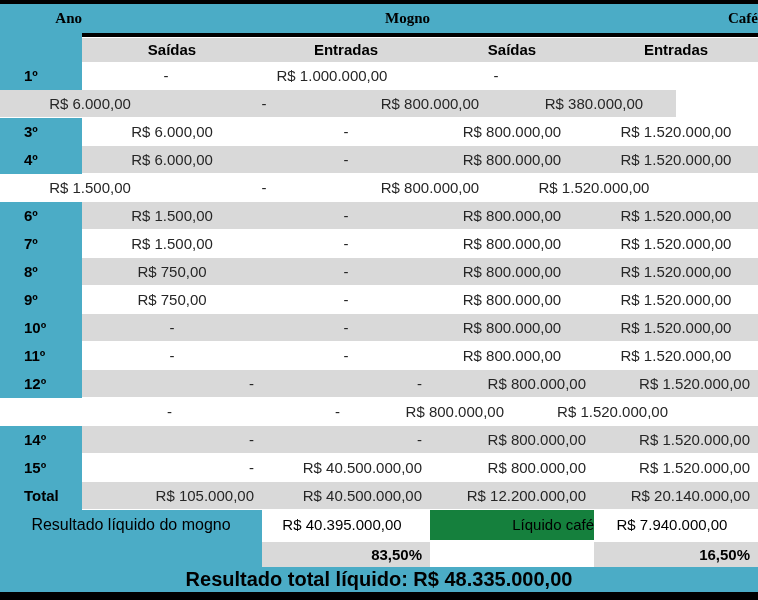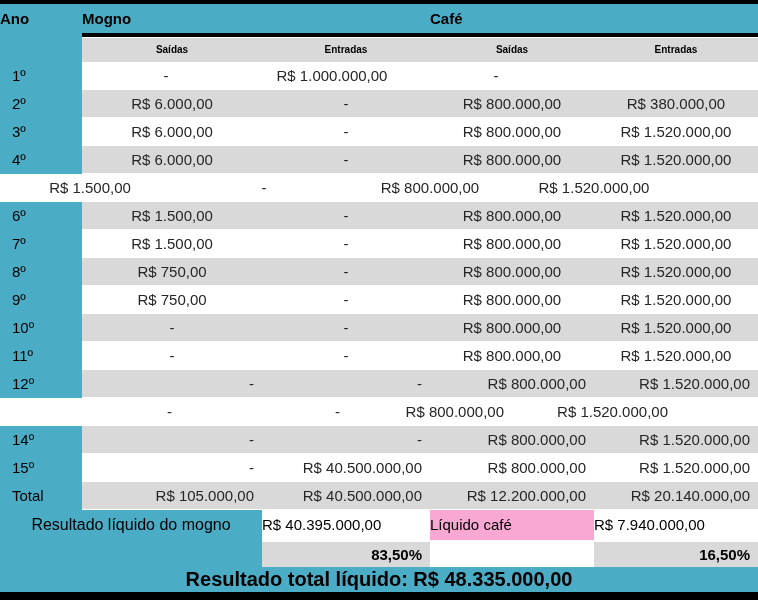--- a/index.html
+++ b/index.html
@@ -18,47 +18,47 @@
 
   
   .c0 { width:82px; }
   .c1 { width:180px; }
   .c2 { width:168px; }
   .c3 { width:164px; }
   .c4 { width:164px; }
 
   
   .hdr { height:29px; background:var(--teal); font-weight:bold; font-size:15px; }
-  .hdr .cell { line-height:29px; text-align:left; }
+  .hdr .cell { line-height:29px; text-align:right;font-family:Liberation Serif, serif; }
   .g-mogno { width:348px; }
   .g-cafe  { width:328px; }
 
   
   .divider { height:5px; }
   .divider .c0 { background:var(--teal); }
   .divider .line { width:676px; background:#000; border-bottom:1px solid #fff; }
 
   
-  .subhdr { height:24px; font-weight:bold; font-size:10px; }
+  .subhdr { height:24px; font-weight:bold; font-size:15px; }
   .subhdr .c0 { background:var(--teal); }
   .subhdr .sh { background:var(--gray); text-align:center; line-height:24px; }
 
   
   .data-row { height:28px; font-size:15px; line-height:27px; }
-  .data-row .c0 { background:var(--teal); font-weight:normal; padding-left:12px; line-height:28px; }
+  .data-row .c0 { background:var(--teal); font-weight:bold; padding-left:24px; line-height:28px; }
   .data-row .val { color:#262626; border-bottom:1px solid #fff; background:#fff; }
   .data-row.band .val { background:var(--gray); }
   .data-row.center .val { text-align:center; }
   .data-row.right .val { text-align:right; padding-right:8px; }
 
   
   .sum1 { height:30px; line-height:30px; font-weight:normal; font-size:15px; }
   .sum1 .label { width:262px; background:var(--teal); text-align:center; font-size:16px; }
-  .sum1 .v  { text-align:left; padding-right:8px; background:#fff; }
-  .sum1 .cl { text-align:left; background:#f9a8d4; }
+  .sum1 .v  { text-align:center; padding-right:8px; background:#fff; }
+  .sum1 .cl { text-align:right; background:#15803d; }
   .sum2 { height:27px; line-height:26px; font-weight:bold; font-size:15px; }
   .sum2 .sp  { width:262px; background:var(--teal); }
   .sum2 .pct { background:var(--gray); text-align:right; padding-right:8px; border-top:2px solid #fff; }
   .sum2 .blank { background:#fff; }
   .sum3 { height:25px; line-height:25px; background:var(--teal);
           font-weight:bold; font-size:20px; justify-content:center; }
 </style>
 </head>
 <body>
 
@@ -84,21 +84,20 @@
   </div>
 
   <div id="data-rows">
       <div class="row data-row plain center">
       <div class="cell c0">1º</div>
       <div class="cell c2 val">-</div>
       <div class="cell c3 val">R$ 1.000.000,00</div>
       <div class="cell c4 val">-</div>
     </div>
       <div class="row data-row band center">
-      <div class="cell c0">2º</div>
       <div class="cell c1 val">R$ 6.000,00</div>
       <div class="cell c2 val">-</div>
       <div class="cell c3 val">R$ 800.000,00</div>
       <div class="cell c4 val">R$ 380.000,00</div>
     </div>
       <div class="row data-row plain center">
       <div class="cell c0">3º</div>
       <div class="cell c1 val">R$ 6.000,00</div>
       <div class="cell c2 val">-</div>
       <div class="cell c3 val">R$ 800.000,00</div>

